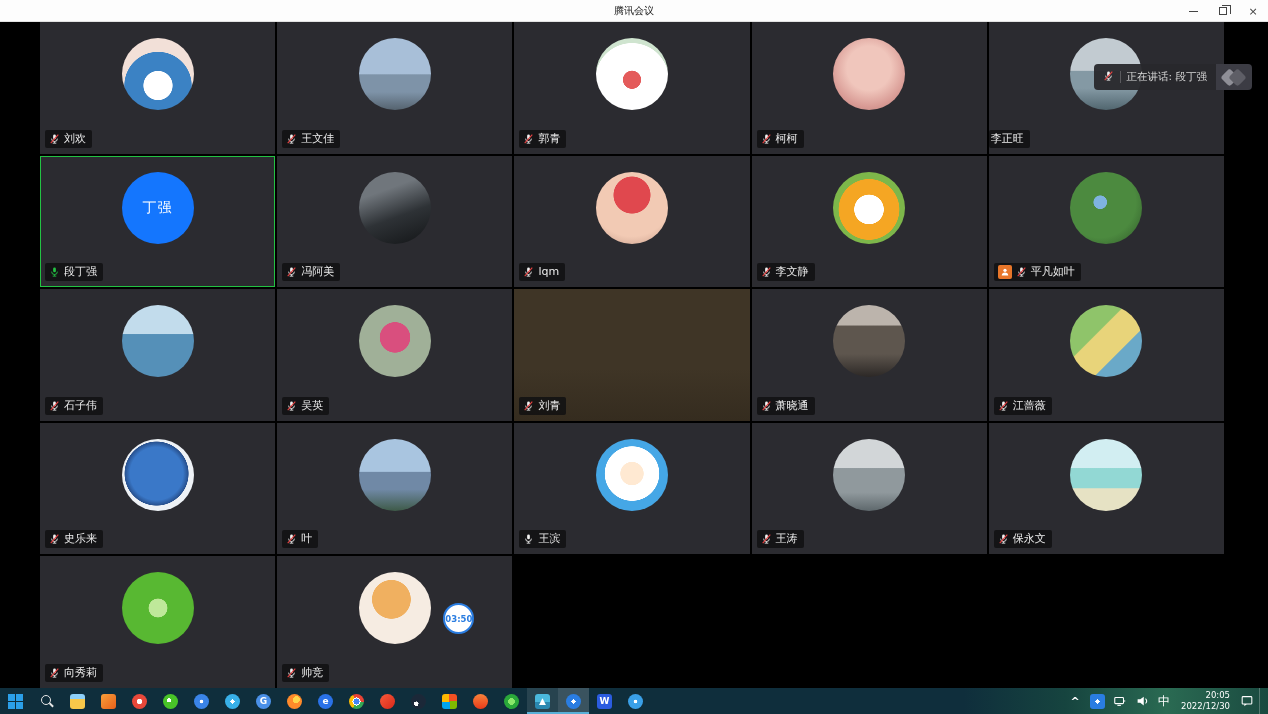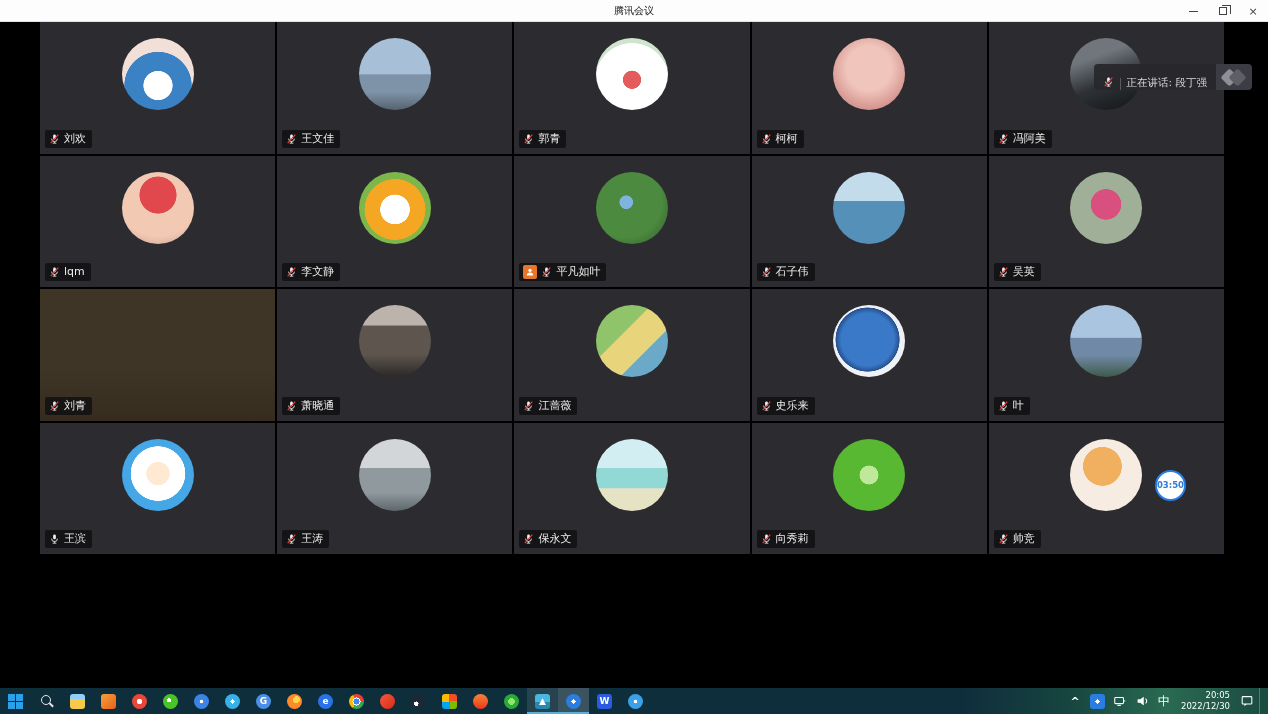--- a/index.html
+++ b/index.html
@@ -29,21 +29,21 @@
   .avatar .initials { color:#fff; font-size:14px; letter-spacing:1px; }
   .name-tag { position:absolute; left:5px; bottom:6px; display:flex; align-items:center; gap:4px;
     background:rgba(16,16,18,.85); padding:2px 6px 2px 4px; border-radius:2px;
     font-size:11px; color:#ececec; line-height:14px; white-space:nowrap;margin-top:32px; }
   .name-tag.flush { left:0; padding-left:2px; }
   .host-badge { width:14px; height:14px; border-radius:2px; background:#e8762a;
     display:flex; align-items:center; justify-content:center; }
 
   
   .speak-wrap { position:absolute; top:42px; right:16px; display:flex; align-items:stretch; height:26px; }
-  .speak-bar { display:flex; align-items:flex-end; gap:6px; background:rgba(40,40,44,.95);
+  .speak-bar { display:flex; align-items:center; gap:6px; background:rgba(40,40,44,.95);
     border-radius:4px 0 0 4px; padding:0 9px; font-size:10.5px; color:#d8d8d8; }
   .speak-bar .vsep { width:1px; height:12px; background:#5a5a5e; }
   .logo-mark { width:36px; height:26px; background:#3c3c44; border-radius:0 4px 4px 0;
     position:relative; overflow:hidden; }
   .logo-mark::before, .logo-mark::after { content:""; position:absolute; top:7px; width:13px; height:13px;
     border-radius:3px; transform:rotate(45deg); }
   .logo-mark::before { left:7px; background:#8f8f97; }
   .logo-mark::after { left:15px; background:#5e5e66; }
 
   
@@ -154,20 +154,42 @@
               <path d="M3.8 7.5a4.2 4.2 0 0 0 8.4 0" fill="none" stroke="#f2f2f2" stroke-width="1.3"></path>
               <line x1="8" y1="11.7" x2="8" y2="13.6" stroke="#f2f2f2" stroke-width="1.3"></line>
               <line x1="5.4" y1="14" x2="10.6" y2="14" stroke="#f2f2f2" stroke-width="1.3"></line>
               <line x1="2.5" y1="14" x2="13.5" y2="1.5" stroke="#e84343" stroke-width="1.6"></line>
             </svg>
           </span>
           <span>柯柯</span>
         </div>
       </div>
       <div class="tile">
+        <div class="avatar" style="background: linear-gradient(rgb(194, 203, 209) 0px, rgb(194, 203, 209) 45%, rgb(132, 153, 164) 46%, rgb(132, 153, 164) 70%, rgb(81, 102, 111) 100%);"></div>
+        <div class="name-tag flush">
+          <span>李正旺</span>
+        </div>
+      </div>
+      <div class="tile highlight">
+        <div class="avatar" style="background: rgb(20, 118, 254);">
+          <span class="initials">丁强</span>
+        </div>
+        <div class="name-tag">
+          <span style="display: inline-flex;">
+            <svg width="11" height="12" viewBox="0 0 16 16">
+              <rect x="6" y="1.5" width="4" height="7" rx="2" fill="#23c343"></rect>
+              <path d="M3.8 7.5a4.2 4.2 0 0 0 8.4 0" fill="none" stroke="#23c343" stroke-width="1.3"></path>
+              <line x1="8" y1="11.7" x2="8" y2="13.6" stroke="#23c343" stroke-width="1.3"></line>
+              <line x1="5.4" y1="14" x2="10.6" y2="14" stroke="#23c343" stroke-width="1.3"></line>
+            </svg>
+          </span>
+          <span>段丁强</span>
+        </div>
+      </div>
+      <div class="tile">
         <div class="avatar" style="background: linear-gradient(160deg, rgb(112, 118, 124) 0px, rgb(112, 118, 124) 28%, rgb(46, 50, 54) 60%, rgb(19, 21, 23) 100%);"></div>
         <div class="name-tag">
           <span style="display: inline-flex;">
             <svg width="11" height="12" viewBox="0 0 16 16">
               <rect x="6" y="1.5" width="4" height="7" rx="2" fill="#f2f2f2"></rect>
               <path d="M3.8 7.5a4.2 4.2 0 0 0 8.4 0" fill="none" stroke="#f2f2f2" stroke-width="1.3"></path>
               <line x1="8" y1="11.7" x2="8" y2="13.6" stroke="#f2f2f2" stroke-width="1.3"></line>
               <line x1="5.4" y1="14" x2="10.6" y2="14" stroke="#f2f2f2" stroke-width="1.3"></line>
               <line x1="2.5" y1="14" x2="13.5" y2="1.5" stroke="#e84343" stroke-width="1.6"></line>
             </svg>

